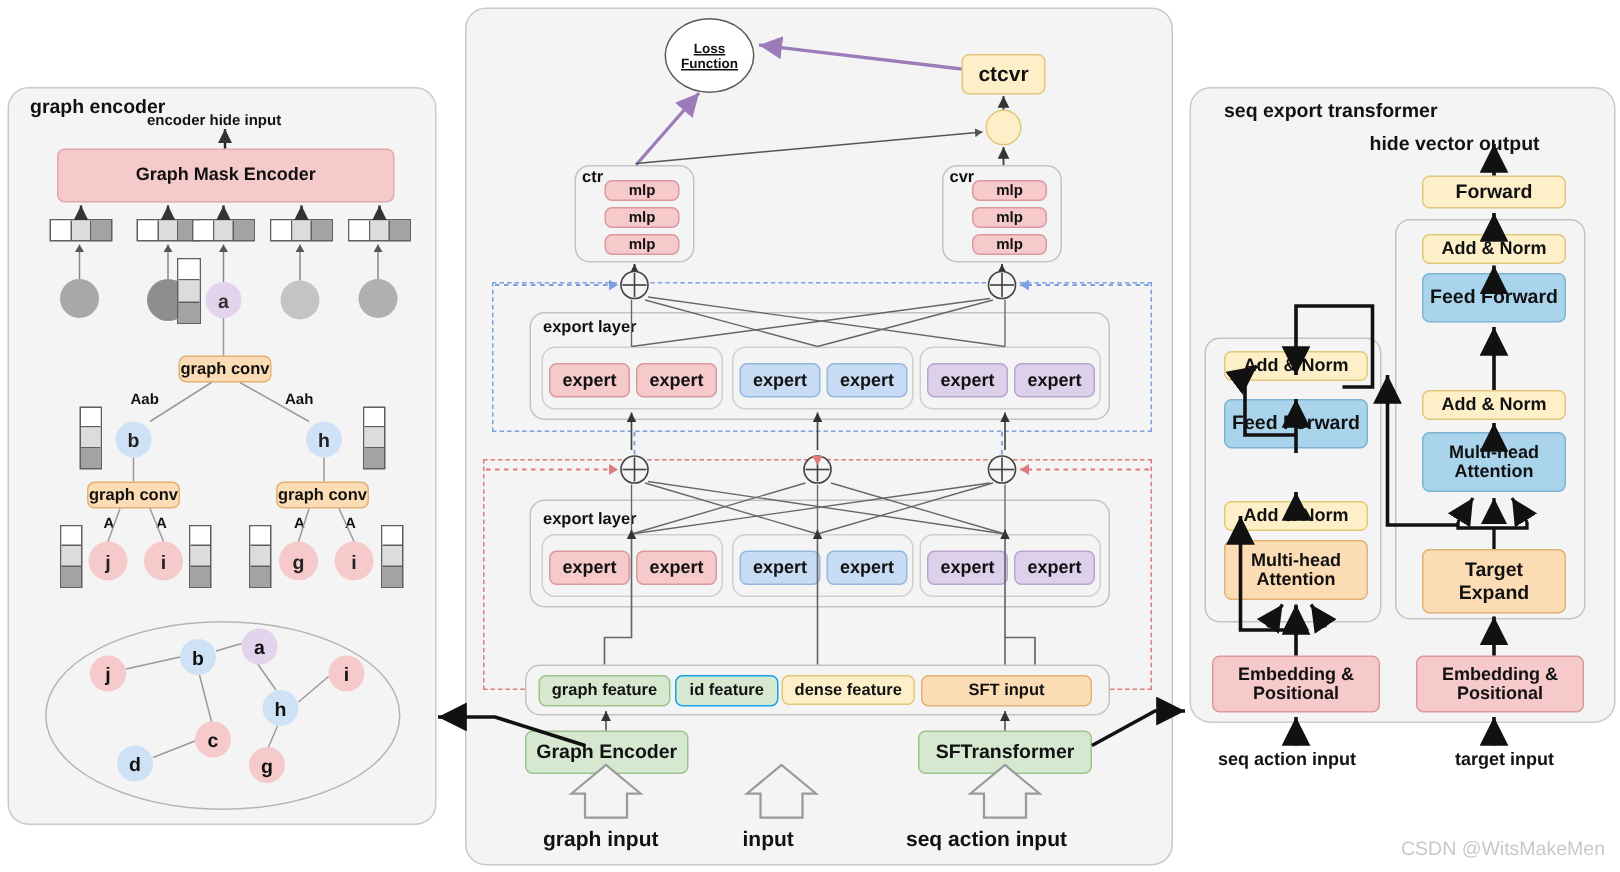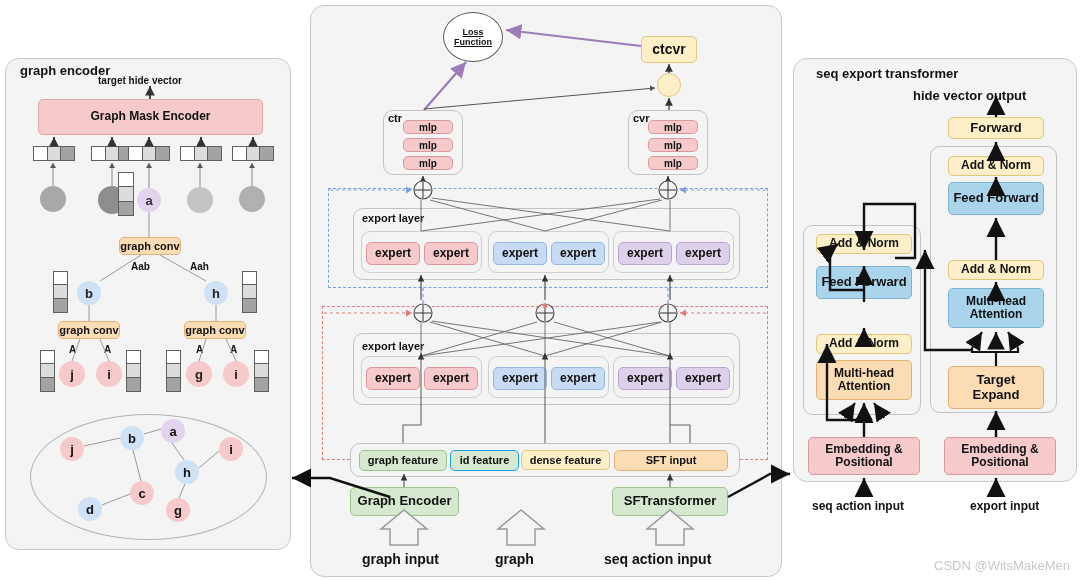--- a/index.html
+++ b/index.html
@@ -29,21 +29,21 @@
   .lossfn{position:absolute;border:1px solid #5a5a5a;border-radius:50%;background:#ffffff;
           display:flex;align-items:center;justify-content:center;text-align:center;
           font-size:9px;font-weight:bold;line-height:1.15;text-decoration:underline;}
   .plus{position:absolute;border-radius:50%;box-sizing:border-box;}
 </style>
 </head>
 <body>
 
 <div class="panel" style="left:5px;top:58px;width:284px;height:490px;"></div>
 <div class="panel-title" style="left:17px;top:62px;padding:1px 3px;">graph encoder</div>
-<div class="lbl sm" style="left:98px;top:75px;">target hide vector</div>
+<div class="lbl sm" style="left:98px;top:75px;">encoder hide input</div>
 
 <div class="box" style="left:38px;top:99px;width:225px;height:36px;background:#f6c9cb;border:1px solid #e0a9ab;">Graph Mask Encoder</div>
 
 <div class="vbar" style="left:33px;top:146px;width:42px;height:15px;">
   <i style="width:14px;background:#ffffff;"></i>
     <i style="width:14px;background:#dcdcdc;"></i>
     <i style="width:14px;background:#a3a3a3;"></i>
   </div>
 <div class="vbar" style="left:91px;top:146px;width:42px;height:15px;">
   <i style="width:14px;background:#ffffff;"></i>
@@ -71,21 +71,21 @@
 <div class="node" style="left:137px;top:188px;width:24px;height:24px;background:#e3d4ee;color:#333;">a</div>
 <div class="node" style="left:187px;top:187px;width:26px;height:26px;background:#c4c4c4;"></div>
 <div class="node" style="left:239px;top:186px;width:26px;height:26px;background:#b0b0b0;"></div>
 <div class="vbarv" style="left:118px;top:172px;width:16px;height:44px;">
   <i style="height:14px;background:#ffffff;"></i>
     <i style="height:14px;background:#dcdcdc;"></i>
     <i style="height:14px;background:#a3a3a3;"></i>
   </div>
 
 <div class="box" style="left:119px;top:237px;width:62px;height:18px;background:#fbdcb4;border:1px solid #e3b173;font-size:11px;">graph conv</div>
-<div class="lbl sm" style="left:87px;top:261px;margin-left:44px;">Aab</div>
+<div class="lbl sm" style="left:87px;top:261px;">Aab</div>
 <div class="lbl sm" style="left:190px;top:261px;">Aah</div>
 
 <div class="node" style="left:77px;top:281px;width:24px;height:24px;background:#cfe2f5;color:#222;">b</div>
 <div class="node" style="left:204px;top:281px;width:24px;height:24px;background:#cfe2f5;color:#222;">h</div>
 <div class="vbarv" style="left:53px;top:271px;width:15px;height:42px;">
   <i style="height:13px;background:#ffffff;"></i>
     <i style="height:13px;background:#dcdcdc;"></i>
     <i style="height:14px;background:#a3a3a3;"></i>
   </div>
 <div class="vbarv" style="left:242px;top:271px;width:15px;height:42px;">
@@ -191,21 +191,21 @@
 <div class="grp" style="left:350px;top:443px;width:390px;height:34px;"></div>
 <div class="box" style="left:359px;top:450px;width:88px;height:21px;background:#d6e8cf;border:1px solid #9dc48c;font-size:11px;">graph feature</div>
 <div class="box" style="left:450px;top:450px;width:69px;height:21px;background:#d6e8cf;border:1px solid #0ea5e9;font-size:11px;">id feature</div>
 <div class="box" style="left:521px;top:450px;width:89px;height:20px;background:#fdf0c8;border:1px solid #e0c77a;font-size:11px;">dense feature</div>
 <div class="box" style="left:614px;top:450px;width:114px;height:21px;background:#fbdcb4;border:1px solid #e3b173;font-size:11px;">SFT  input</div>
 
 <div class="box" style="left:350px;top:487px;width:109px;height:29px;background:#d6e8cf;border:1px solid #9dc48c;font-size:13px;">Graph Encoder</div>
 <div class="box" style="left:612px;top:487px;width:116px;height:29px;background:#d6e8cf;border:1px solid #9dc48c;font-size:13px;">SFTransformer</div>
 
 <div class="lbl" style="left:362px;top:551px;font-size:14px;">graph input</div>
-<div class="lbl" style="left:495px;top:551px;font-size:14px;">graph</div>
+<div class="lbl" style="left:495px;top:551px;font-size:14px;">input</div>
 <div class="lbl" style="left:604px;top:551px;font-size:14px;">seq action input</div>
 
 <div class="panel" style="left:793px;top:58px;width:282px;height:422px;"></div>
 <div class="panel-title" style="left:813px;top:65px;padding:1px 3px;">seq export transformer</div>
 <div class="lbl" style="left:913px;top:88px;font-size:13px;">hide vector output</div>
 
 <div class="box" style="left:948px;top:117px;width:96px;height:22px;background:#fdf0c8;border:1px solid #e0c77a;font-size:13px;">Forward</div>
 
 <div class="grp" style="left:930px;top:146px;width:127px;height:267px;"></div>
 <div class="box" style="left:948px;top:156px;width:96px;height:20px;background:#fdf0c8;border:1px solid #e0c77a;font-size:12px;">Add &amp; Norm</div>
@@ -232,21 +232,21 @@
 <div class="box" style="left:808px;top:437px;width:112px;height:38px;background:#f6c9cb;border:1px solid #d99a9e;font-size:12px;flex-direction:column;">
   <span>Embedding &amp;</span>
   <span>Positional</span>
 </div>
 <div class="box" style="left:944px;top:437px;width:112px;height:38px;background:#f6c9cb;border:1px solid #d99a9e;font-size:12px;flex-direction:column;">
   <span>Embedding &amp;</span>
   <span>Positional</span>
 </div>
 
 <div class="lbl" style="left:812px;top:499px;font-size:12px;">seq action input</div>
-<div class="lbl" style="left:970px;top:499px;font-size:12px;">export input</div>
+<div class="lbl" style="left:970px;top:499px;font-size:12px;">target input</div>
 
 <svg class="ov">
   <defs>
     <marker id="ah" markerWidth="7" markerHeight="7" refX="6" refY="3" orient="auto">
       <path d="M0,0 L6,3 L0,6 z" fill="#333"></path>
       </marker>
     <marker id="ahp" markerWidth="8" markerHeight="8" refX="7" refY="3.5" orient="auto">
       <path d="M0,0 L7,3.5 L0,7 z" fill="#9b7cb8"></path>
       </marker>
     <marker id="ahb" markerWidth="10" markerHeight="10" refX="8" refY="4" orient="auto">

